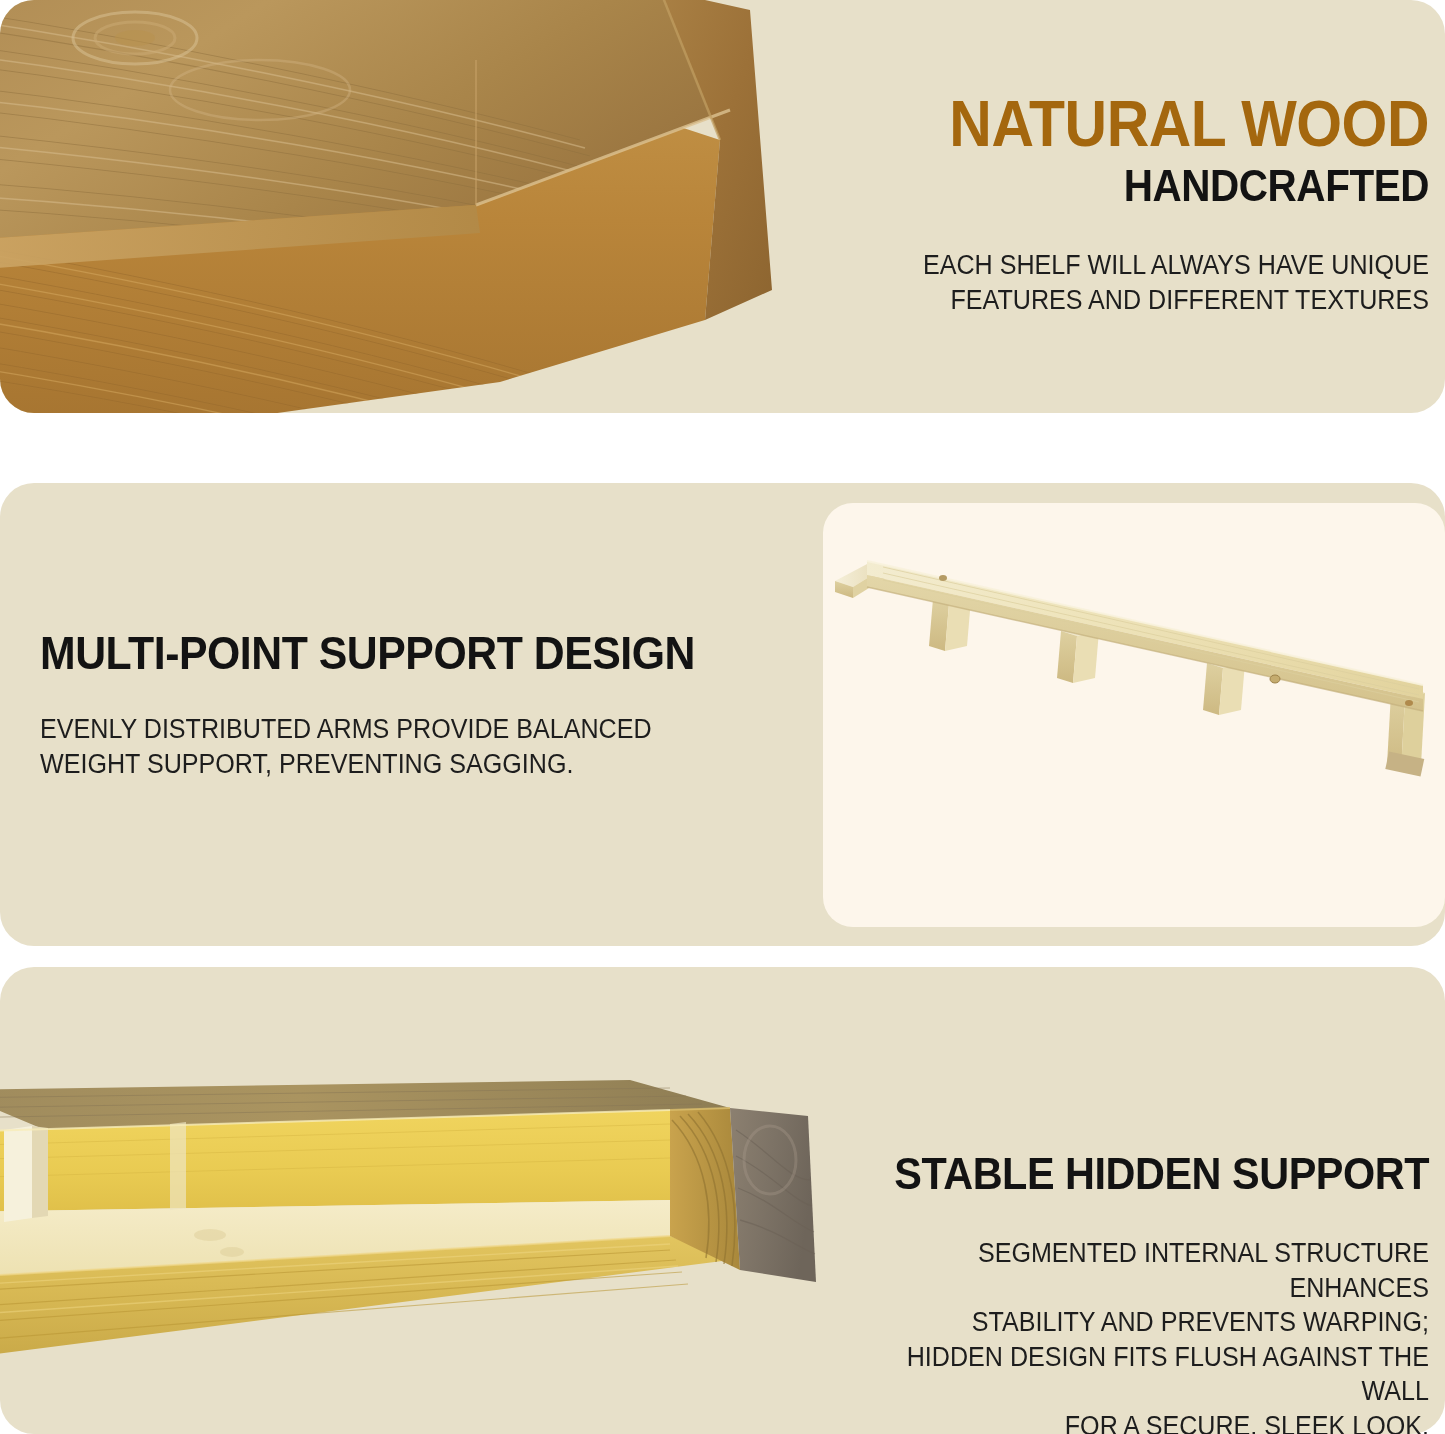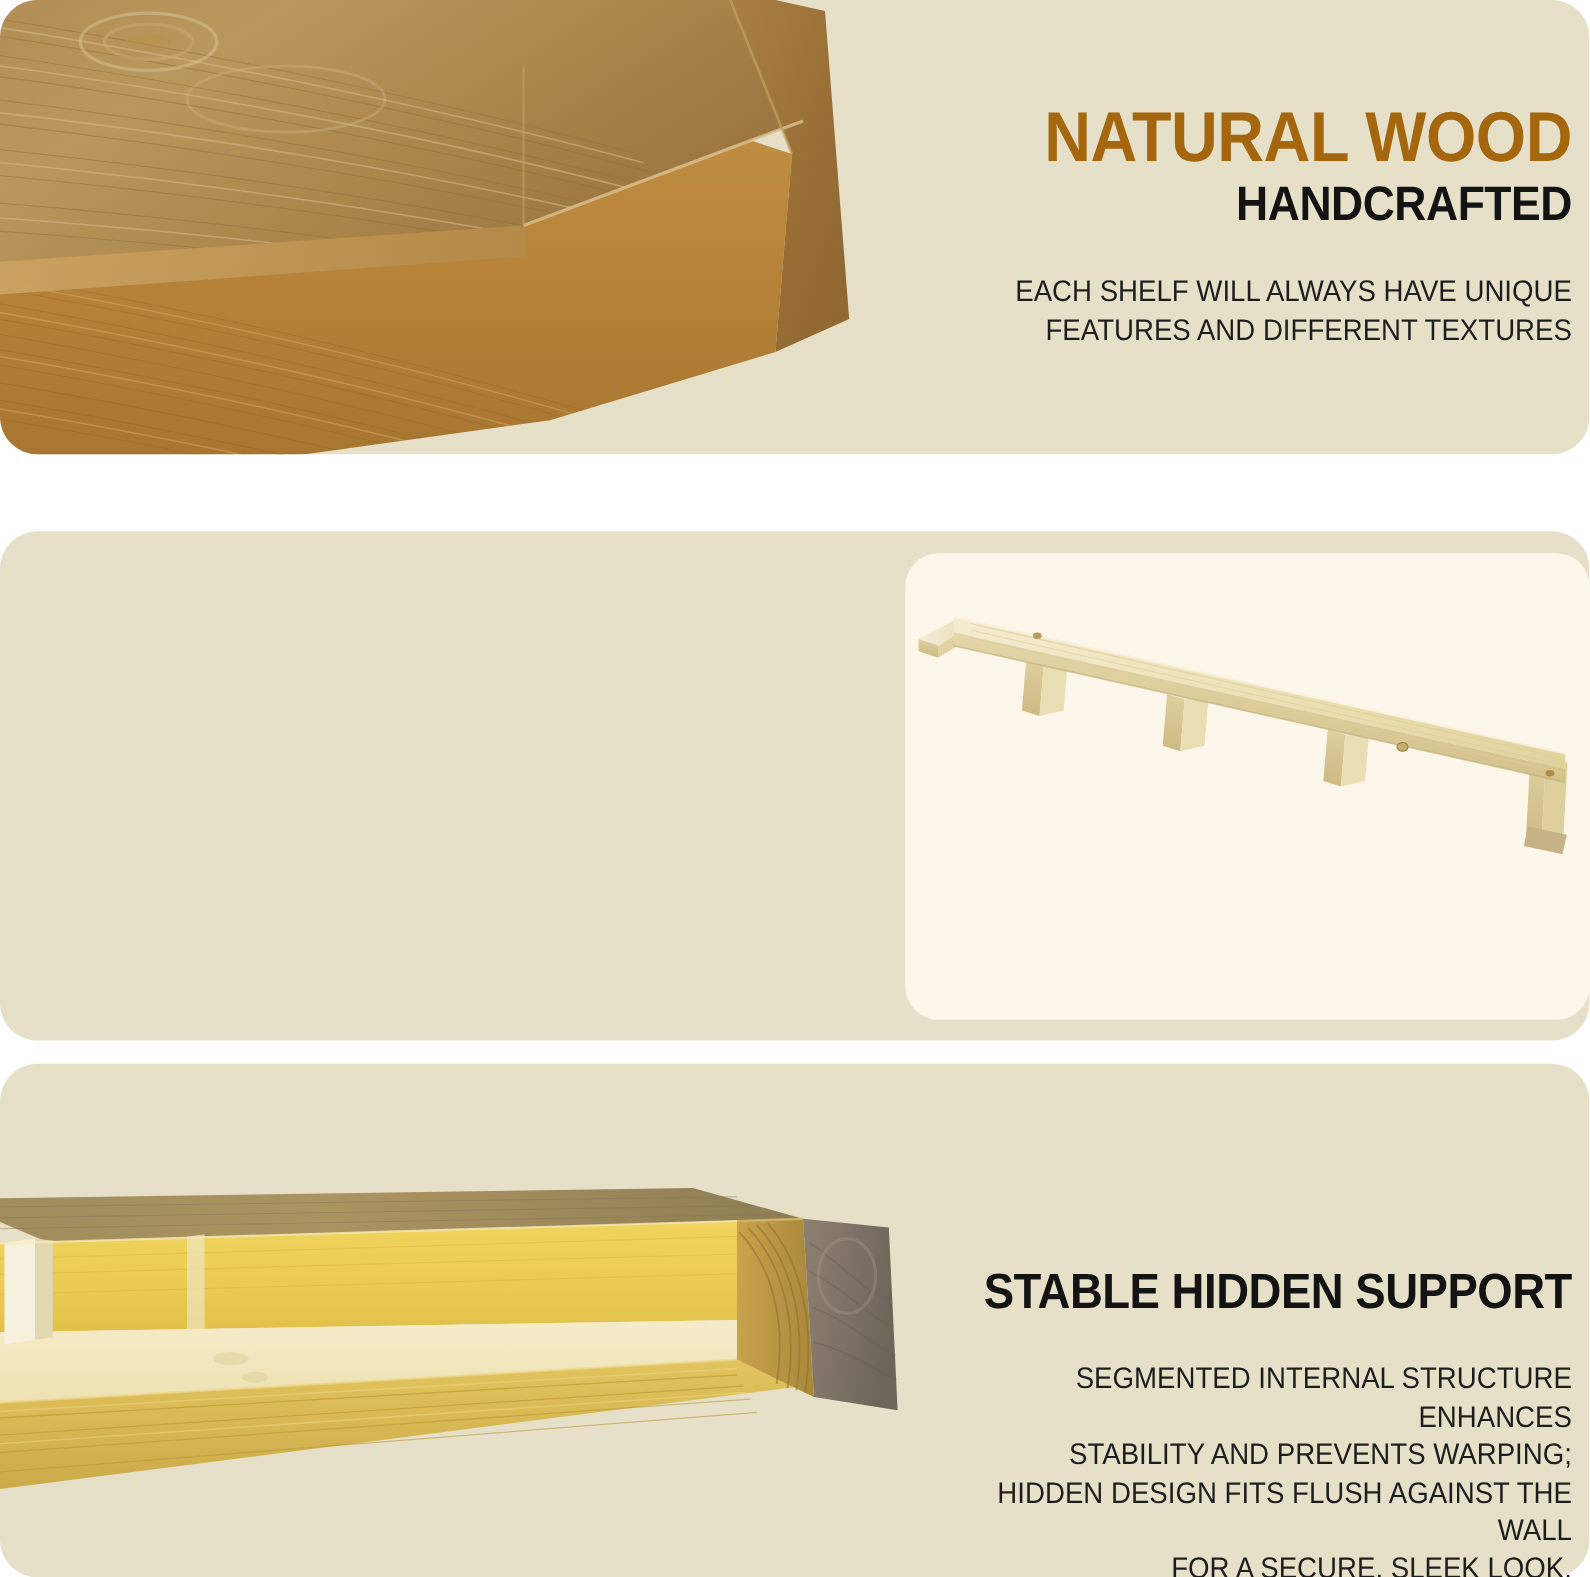--- a/index.html
+++ b/index.html
@@ -272,20 +272,27 @@
       </g>
 
       <g>
         <ellipse cx="120" cy="75" rx="4" ry="3" fill="#b59b64"></ellipse>
         <ellipse cx="452" cy="176" rx="5" ry="4" fill="#c4ab6e" stroke="#9c8048" stroke-width="1"></ellipse>
         <ellipse cx="586" cy="200" rx="4" ry="3" fill="#b08a4c"></ellipse>
       </g>
     </svg>
   </div>
 
+  <div class="text-col" id="p2-text">
+    <div class="title-main black" id="p2-title">MULTI-POINT SUPPORT DESIGN</div>
+    <div class="body-text left" id="p2-body">
+      <div>EVENLY DISTRIBUTED ARMS PROVIDE BALANCED</div>
+      <div>WEIGHT SUPPORT, PREVENTING SAGGING.</div>
+    </div>
+  </div>
 
   <div class="panel" id="panel-3"></div>
 
   <div id="box-photo">
     <svg id="box-svg" viewBox="0 0 860 330" preserveAspectRatio="none">
       <defs>
         <linearGradient id="boxTop" x1="0" y1="0" x2="1" y2="0">
           <stop offset="0%" stop-color="#9f8b5d"></stop>
           <stop offset="45%" stop-color="#aa9460"></stop>
           <stop offset="100%" stop-color="#8e7d54"></stop>

